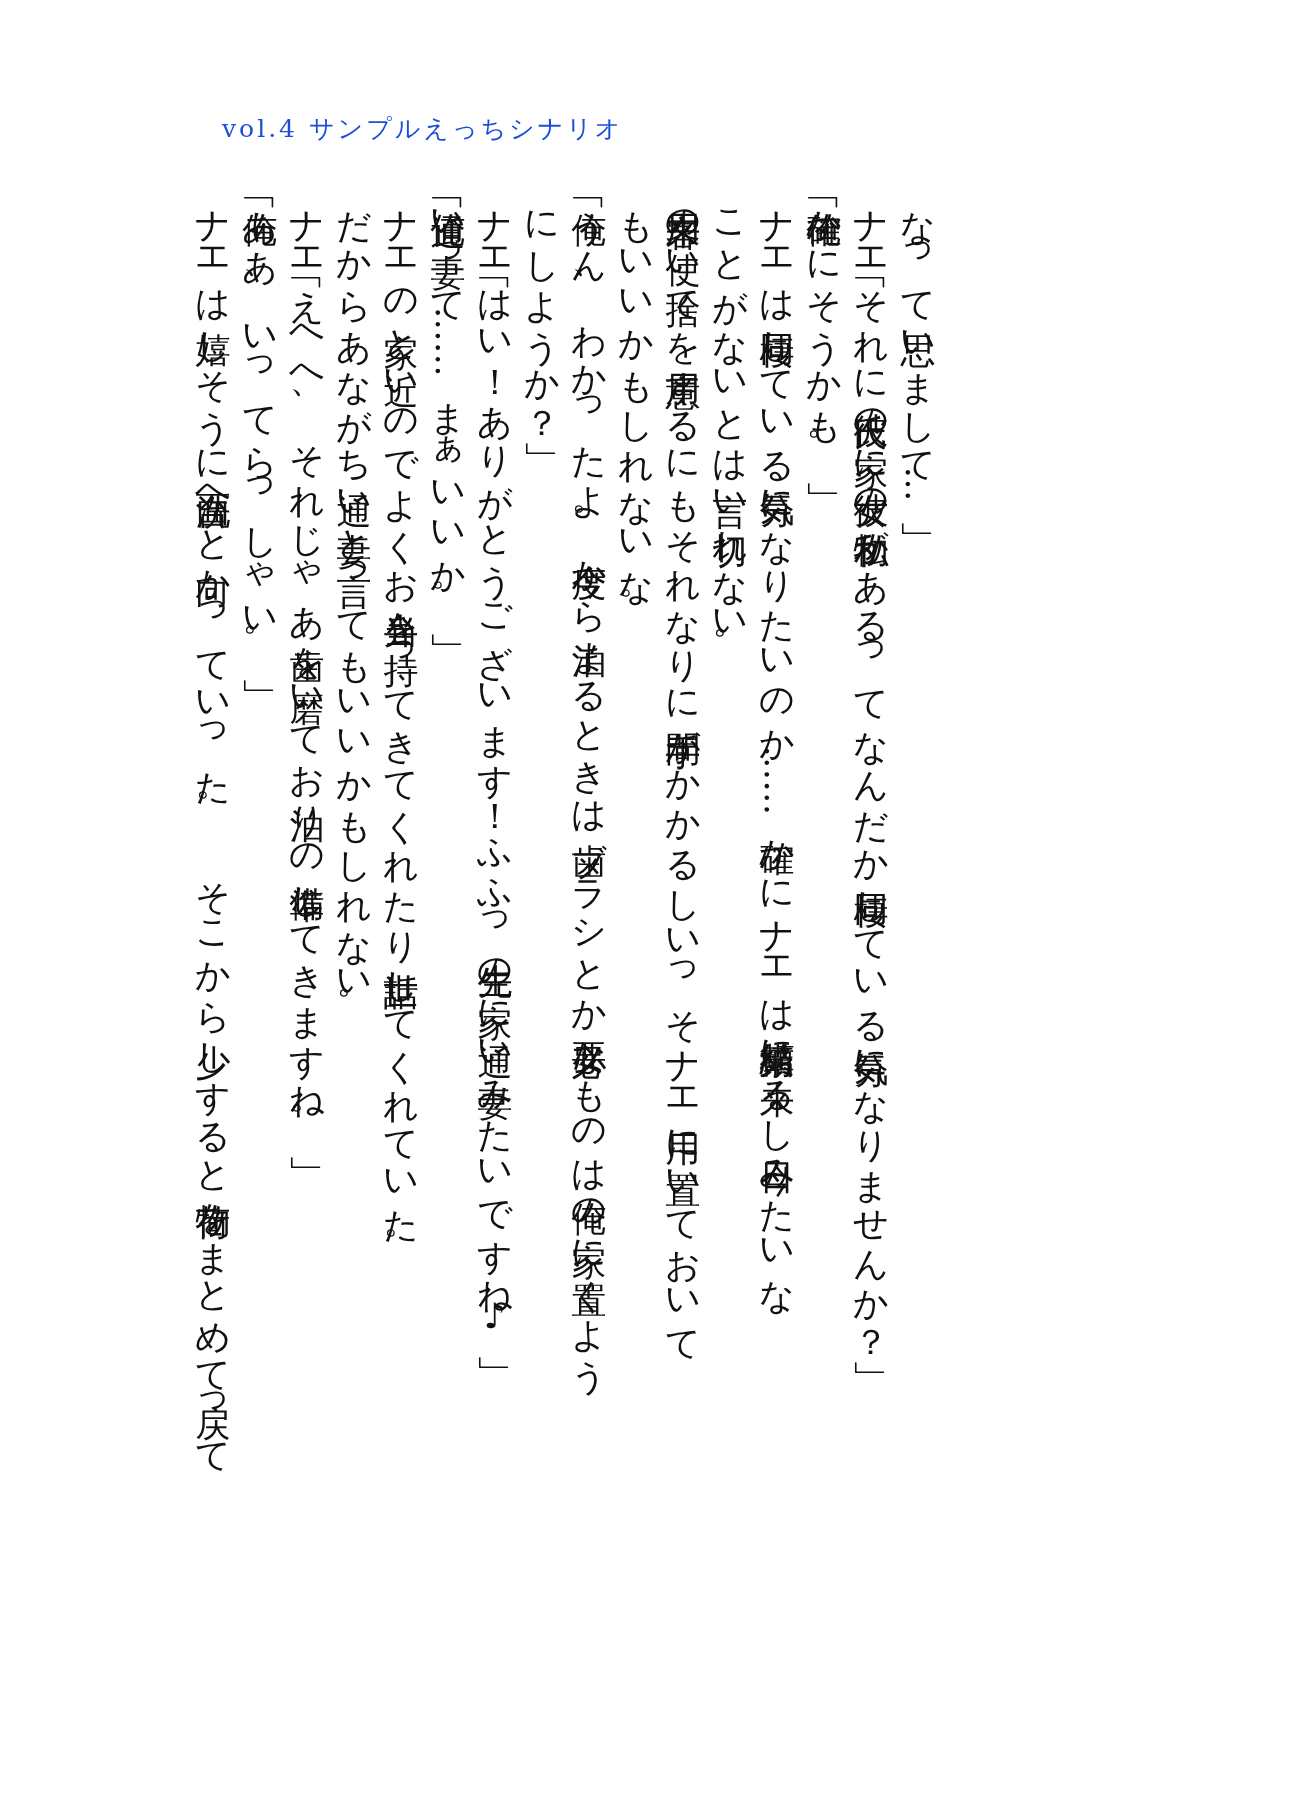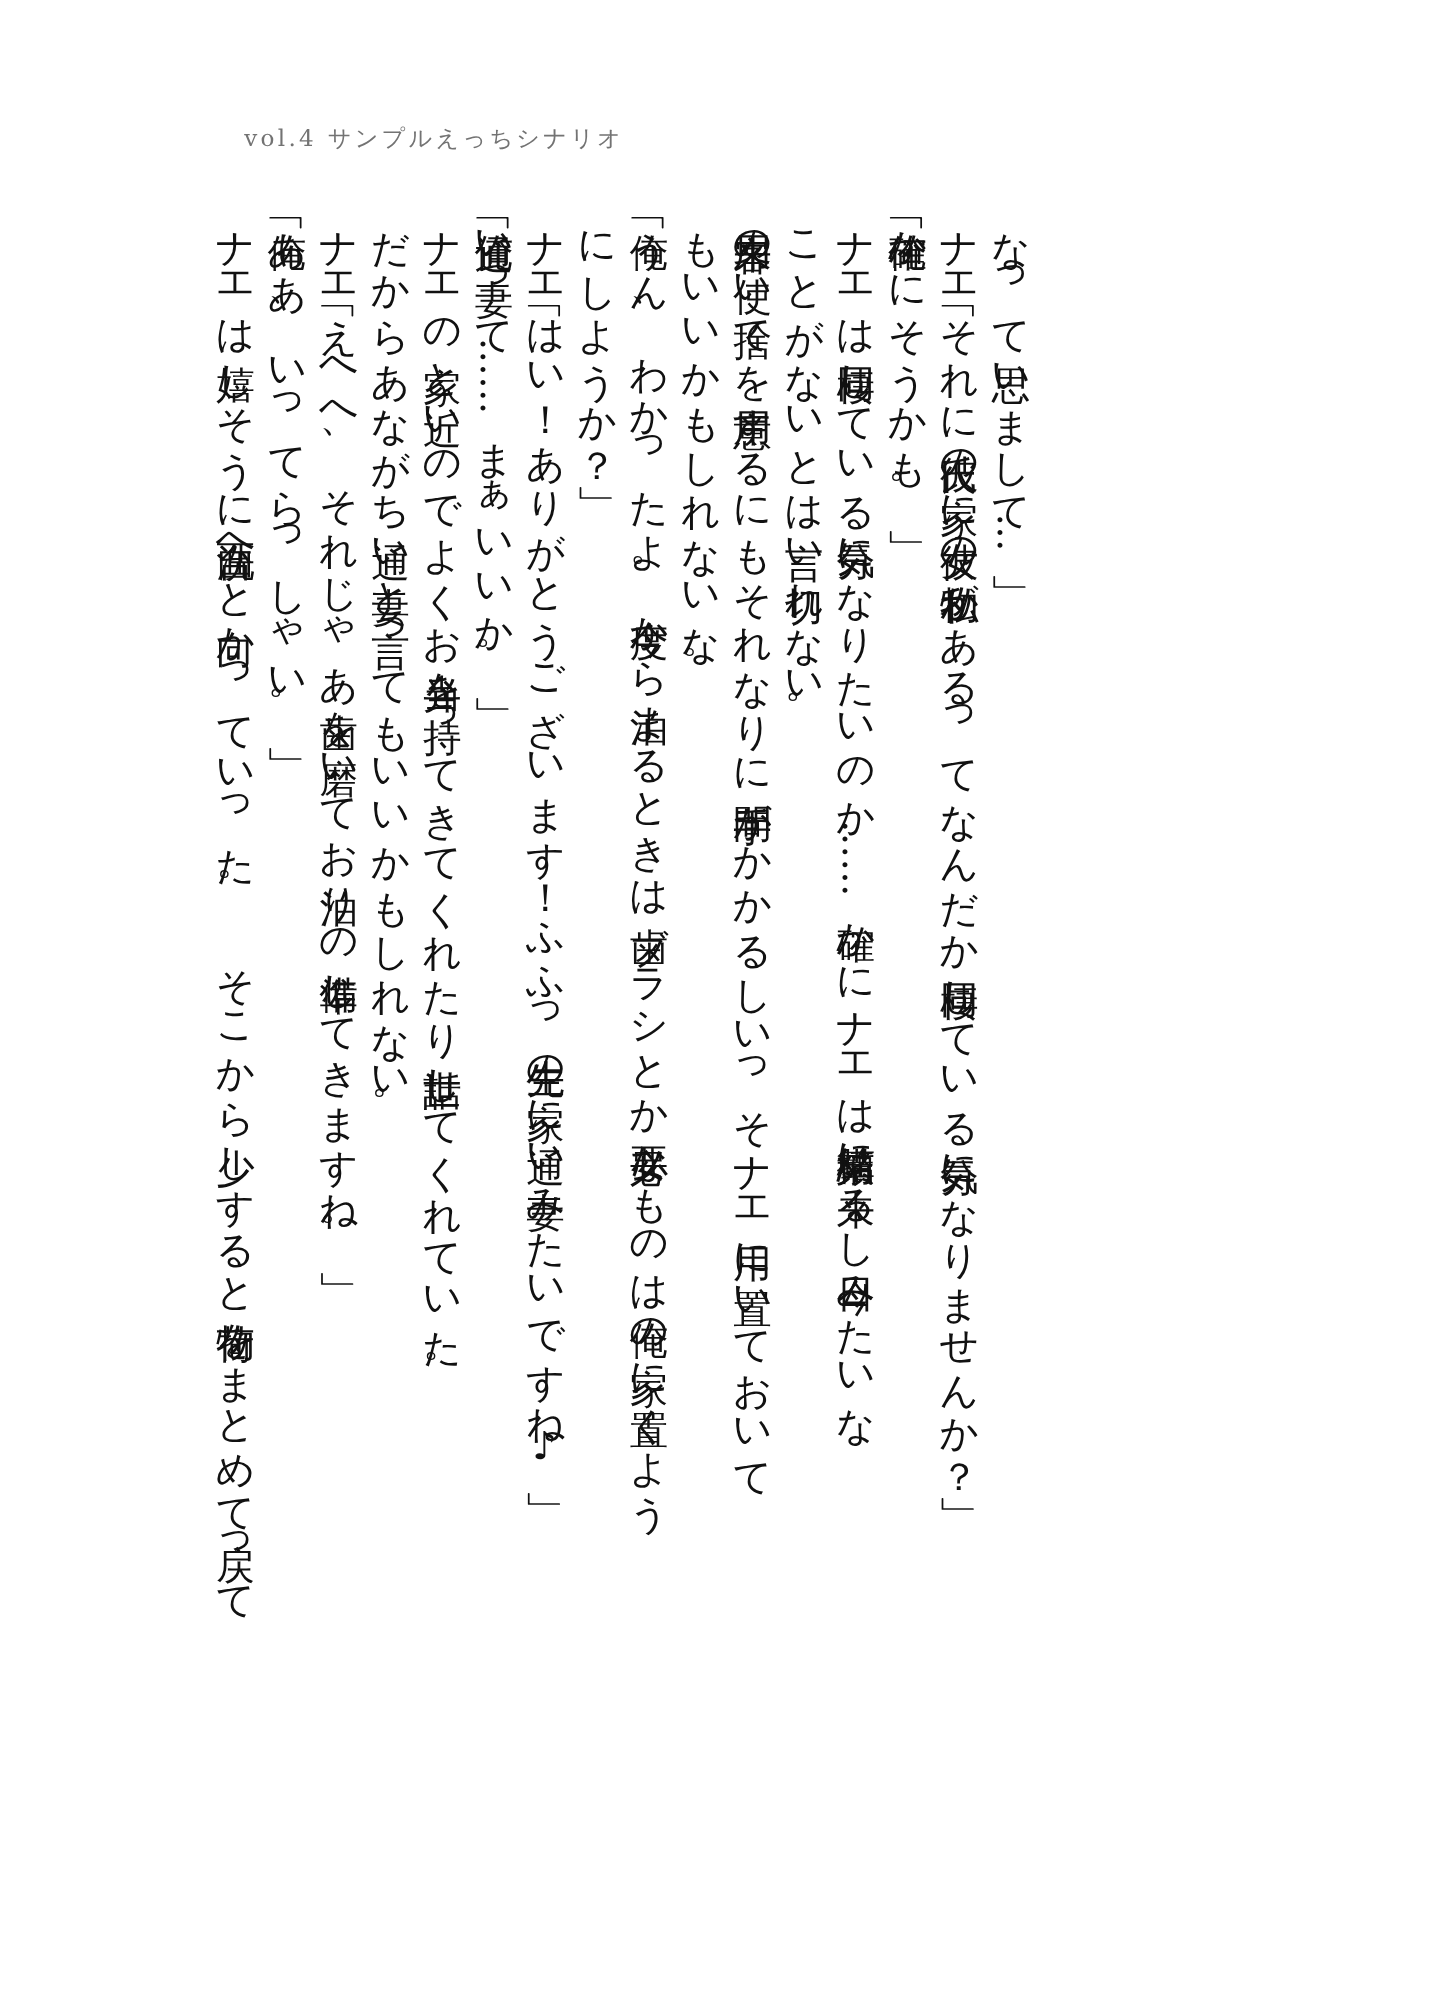--- a/index.html
+++ b/index.html
@@ -12,24 +12,24 @@
     height: 1819px;
     position: relative;
     overflow: hidden;
     color: #111111;
     font-family: "DejaVu Serif", "Liberation Serif", serif;
   }
   .page-header {
     position: absolute;
     left: 222px;
     top: 112px;
-    font-size: 21px;
+    font-size: 25px;
     letter-spacing: 3px;
     white-space: nowrap;
-    color: #737373;
+    color: #1d4ed8;
   }
   .text-body {
     position: absolute;
     top: 186px;
     right: 370px;
     height: 1460px;
     writing-mode: vertical-rl;
     -webkit-writing-mode: vertical-rl;
     font-size: 35px;
     line-height: 47px;

